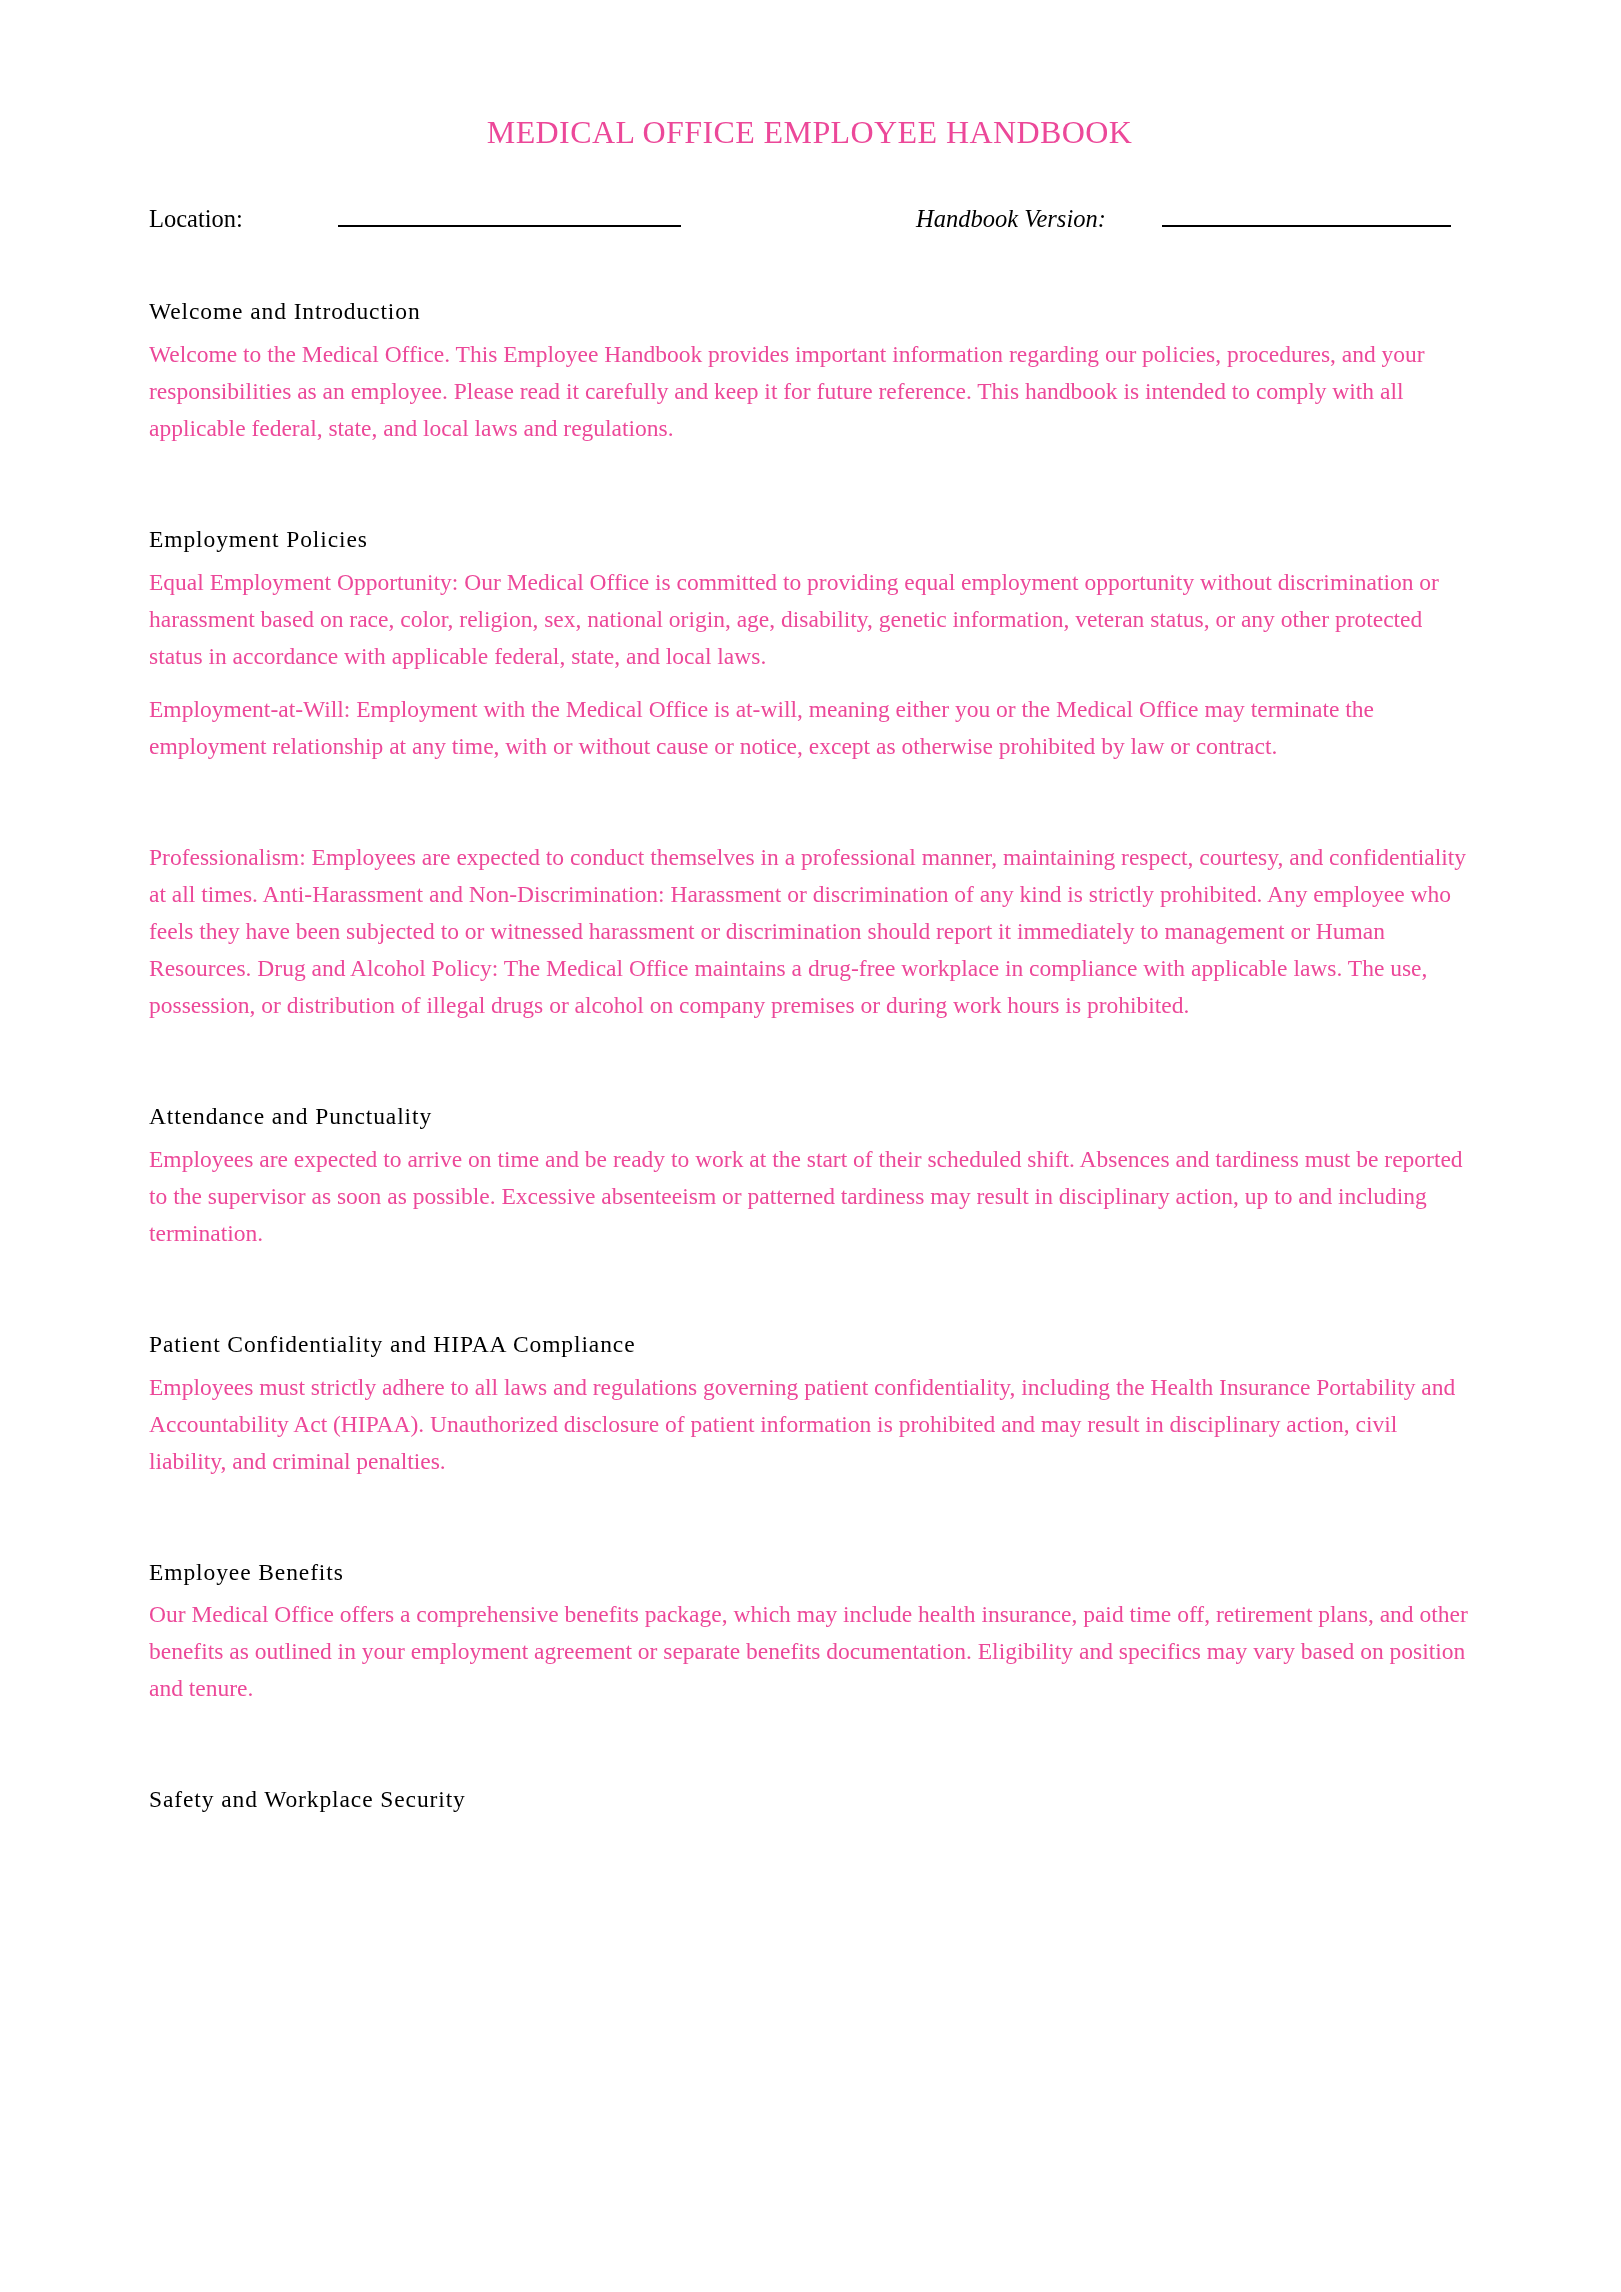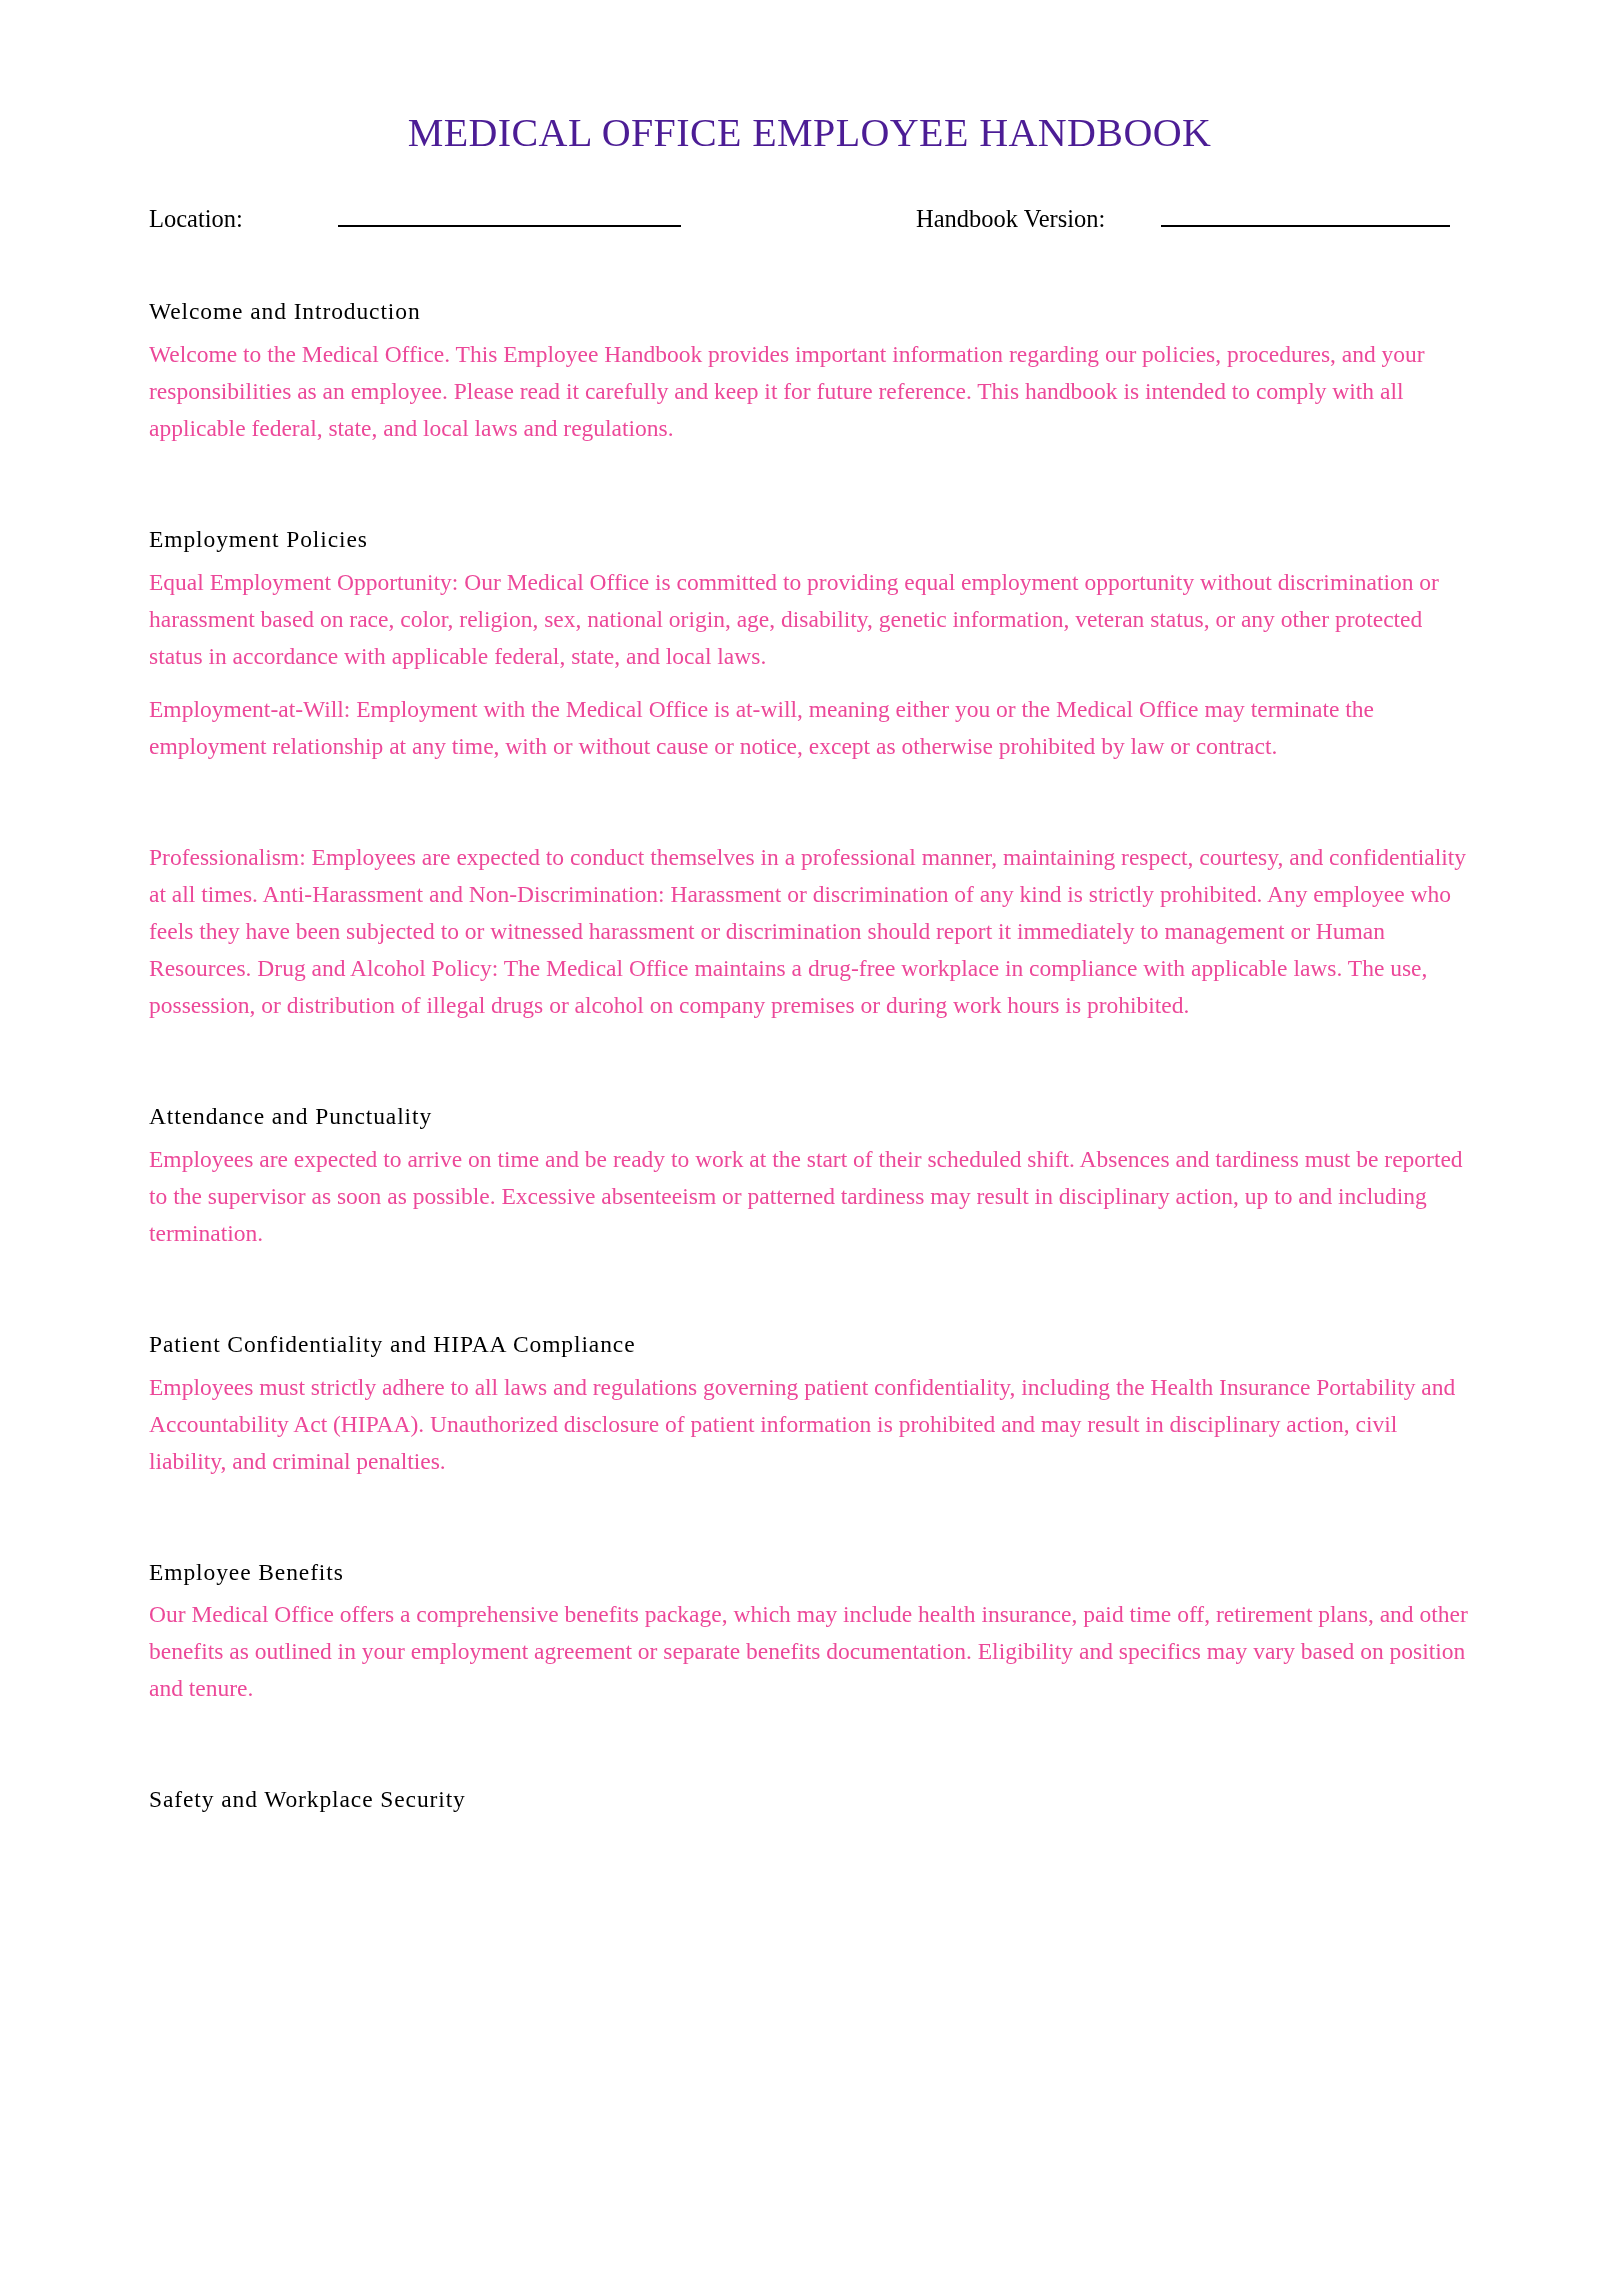--- a/index.html
+++ b/index.html
@@ -26,47 +26,47 @@
   .content {
     position: absolute;
     left: 149px;
     top: 0;
     width: 1321px;
   }
 
   
   .doc-title {
     text-align: center;
-    font-size: 40px;
+    font-size: 32px;
     line-height: 39px;
     letter-spacing: 0.4px;
     font-weight: normal;
     margin: 0;
     padding-top: 113px;
-    color: #4c1d95;
+    color: #ec4899;
   }
 
   
   .field-row {
     margin-top: 47px;
     height: 43px;
     position: relative;
   }
 
   .field {
     position: absolute;
     top: 0;
     display: flex;
     align-items: baseline;
     white-space: nowrap;
     gap: 9px;
   }
 
   .field-location { left: 0px; }
-  .field-version  { left: 767px; }
+  .field-version  { left: 767px; font-style: italic; }
 
   .field-label {
     font-size: 24.5px;
     line-height: 29px;
     color: #000;
   }
 
   .field-rule {
     display: inline-block;
     border-bottom: 2.9px solid #000;

